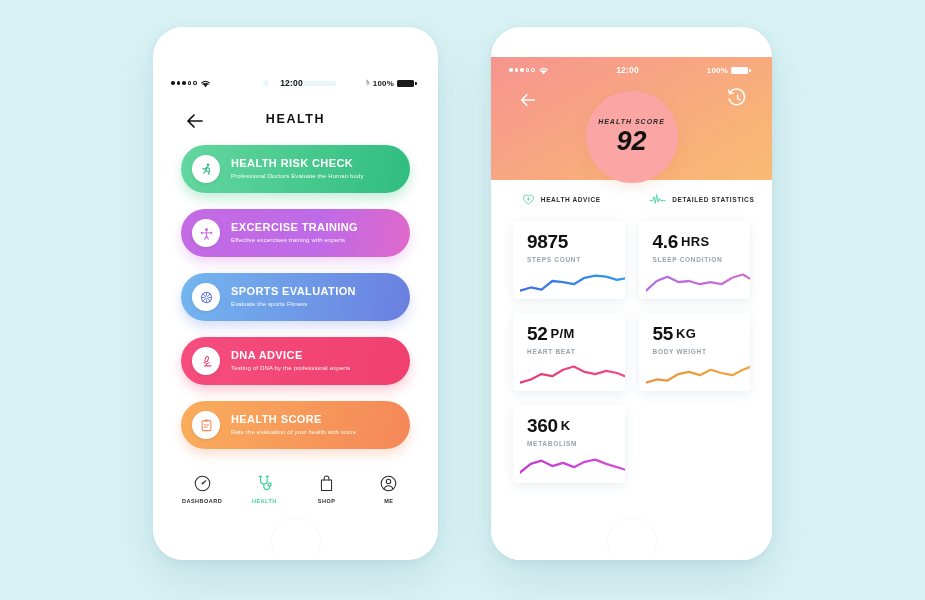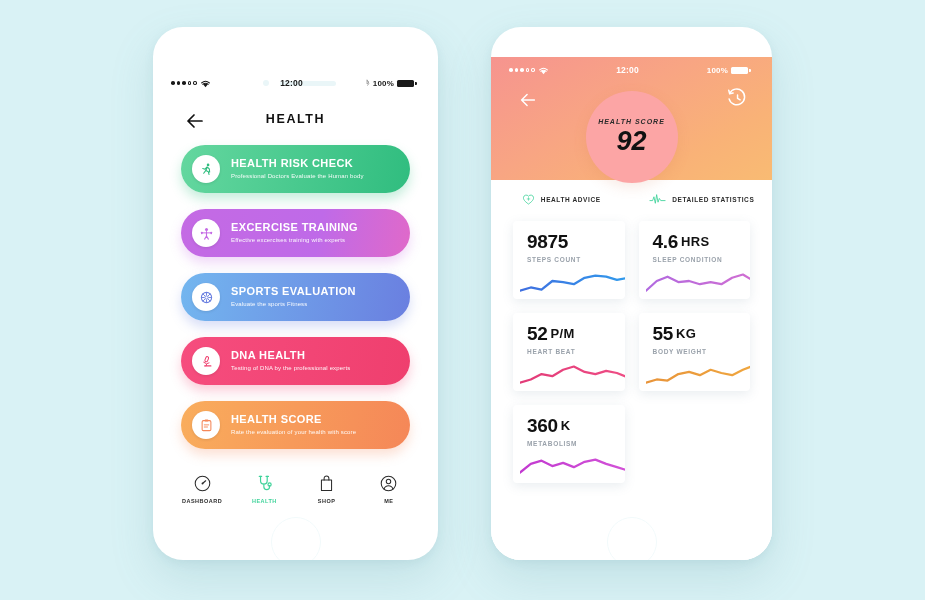--- a/index.html
+++ b/index.html
@@ -212,21 +212,21 @@
         <div class="mcard c-pink">
           <div class="mcard-ico">
             <svg width="15" height="15" viewBox="0 0 24 24">
               <path d="M9 19 H19" stroke="#ef3f6e" stroke-width="1.8" stroke-linecap="round"></path>
               <path d="M11 19 a5 5 0 0 1 5-5" stroke="#ef3f6e" stroke-width="1.6" fill="none" stroke-linecap="round"></path>
               <rect x="10.2" y="4" width="4.4" height="8.6" rx="2.2" transform="rotate(22 12.4 8.3)" stroke="#ef3f6e" stroke-width="1.6" fill="none"></rect>
               <path d="M7.6 13.2 L11 15" stroke="#ef3f6e" stroke-width="1.6" stroke-linecap="round"></path>
             </svg>
           </div>
           <div class="mcard-txt">
-            <div class="mcard-title">DNA HEALTH</div>
+            <div class="mcard-title">DNA ADVICE</div>
             <div class="mcard-sub">Testing of DNA by the professional experts</div>
           </div>
         </div>
 
         <div class="mcard c-orange">
           <div class="mcard-ico">
             <svg width="15" height="15" viewBox="0 0 24 24">
               <rect x="5" y="4.2" width="14" height="16" rx="2" stroke="#f58758" stroke-width="1.7" fill="none"></rect>
               <rect x="9" y="2.2" width="6" height="3.4" rx="1.3" fill="#f58758"></rect>
               <path d="M8.4 11 H15.6 M8.4 14.4 H13.6" stroke="#f58758" stroke-width="1.5" stroke-linecap="round"></path>

